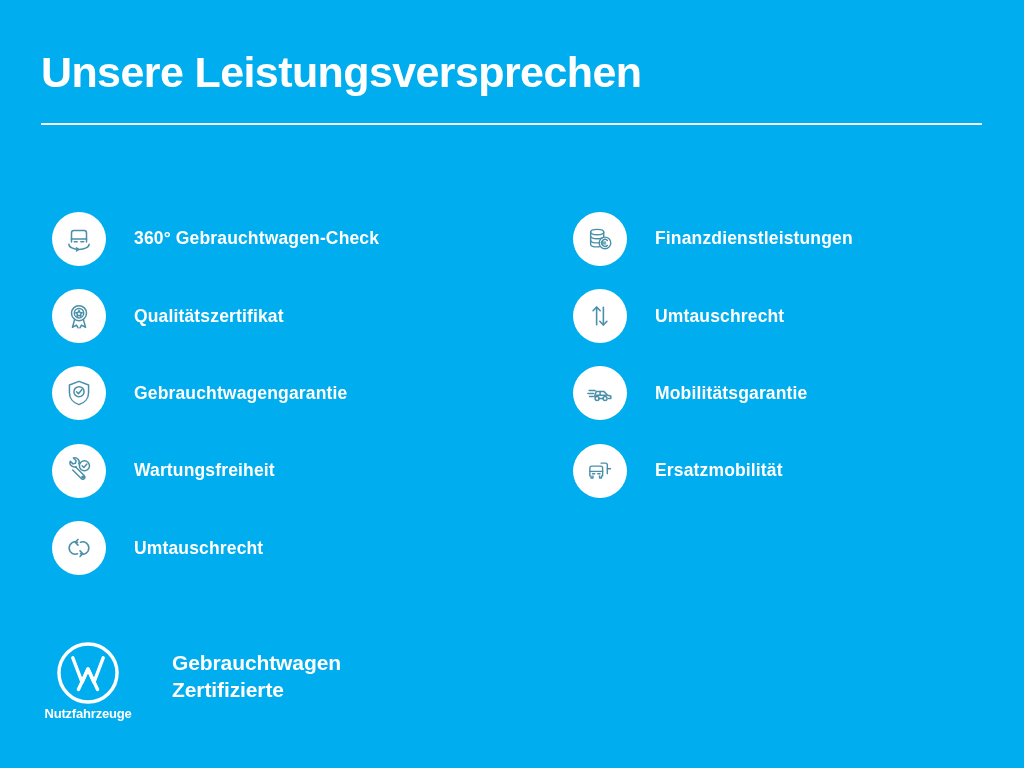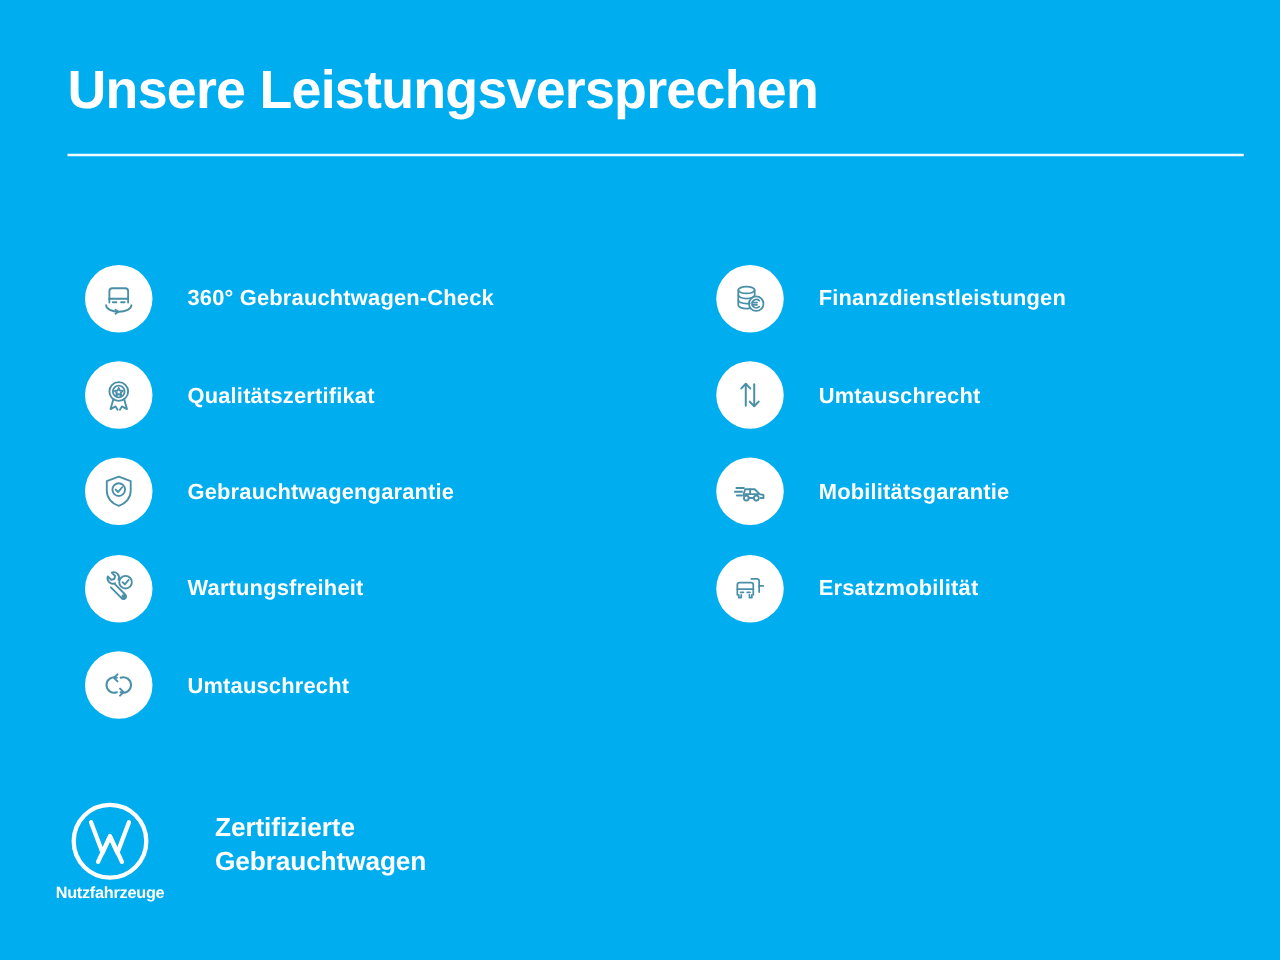--- a/index.html
+++ b/index.html
@@ -19,21 +19,21 @@
 
   .slide {
     position: absolute;
     inset: 0;
     background: #00ADEF;
   }
 
   
   .header {
     position: absolute;
-    left: 54px;
+    left: 41px;
     top: 50px;
     width: 942px;
   }
 
   .page-title {
     font-size: 43px;
     font-weight: bold;
     letter-spacing: -0.6px;
     line-height: 1.05;
     color: #ffffff;
@@ -54,21 +54,21 @@
     left: 0;
     top: 200px;
     width: 1024px;
   }
 
   .col {
     position: absolute;
     top: 0;
   }
 
-  .col-left  { left: 68px; width: 470px; }
+  .col-left  { left: 52px; width: 470px; }
   .col-right { left: 573px; width: 430px; }
 
   .promise {
     height: 77.4px;
     display: flex;
     align-items: center;
   }
 
   .icon-circle {
     width: 54px;
@@ -284,19 +284,19 @@
     <div class="brandmark">
       <svg class="vw-logo" viewBox="0 0 100 100" fill="none" stroke="#ffffff" stroke-width="5.2" stroke-linecap="round" stroke-linejoin="round">
         <circle cx="50" cy="50" r="44"></circle>
         <path d="M27 27 L41 64 L50 44 L59 64 L73 27"></path>
         <path d="M35.5 75 L50 44 L64.5 75"></path>
       </svg>
       <div class="brand-sub">Nutzfahrzeuge</div>
     </div>
 
     <div class="brand-claim">
+      <div>Gebrauchtwagen</div>
       <div>Zertifizierte</div>
-      <div>Gebrauchtwagen</div>
     </div>
 
   </div>
 
 </div>
 
 </body></html>

